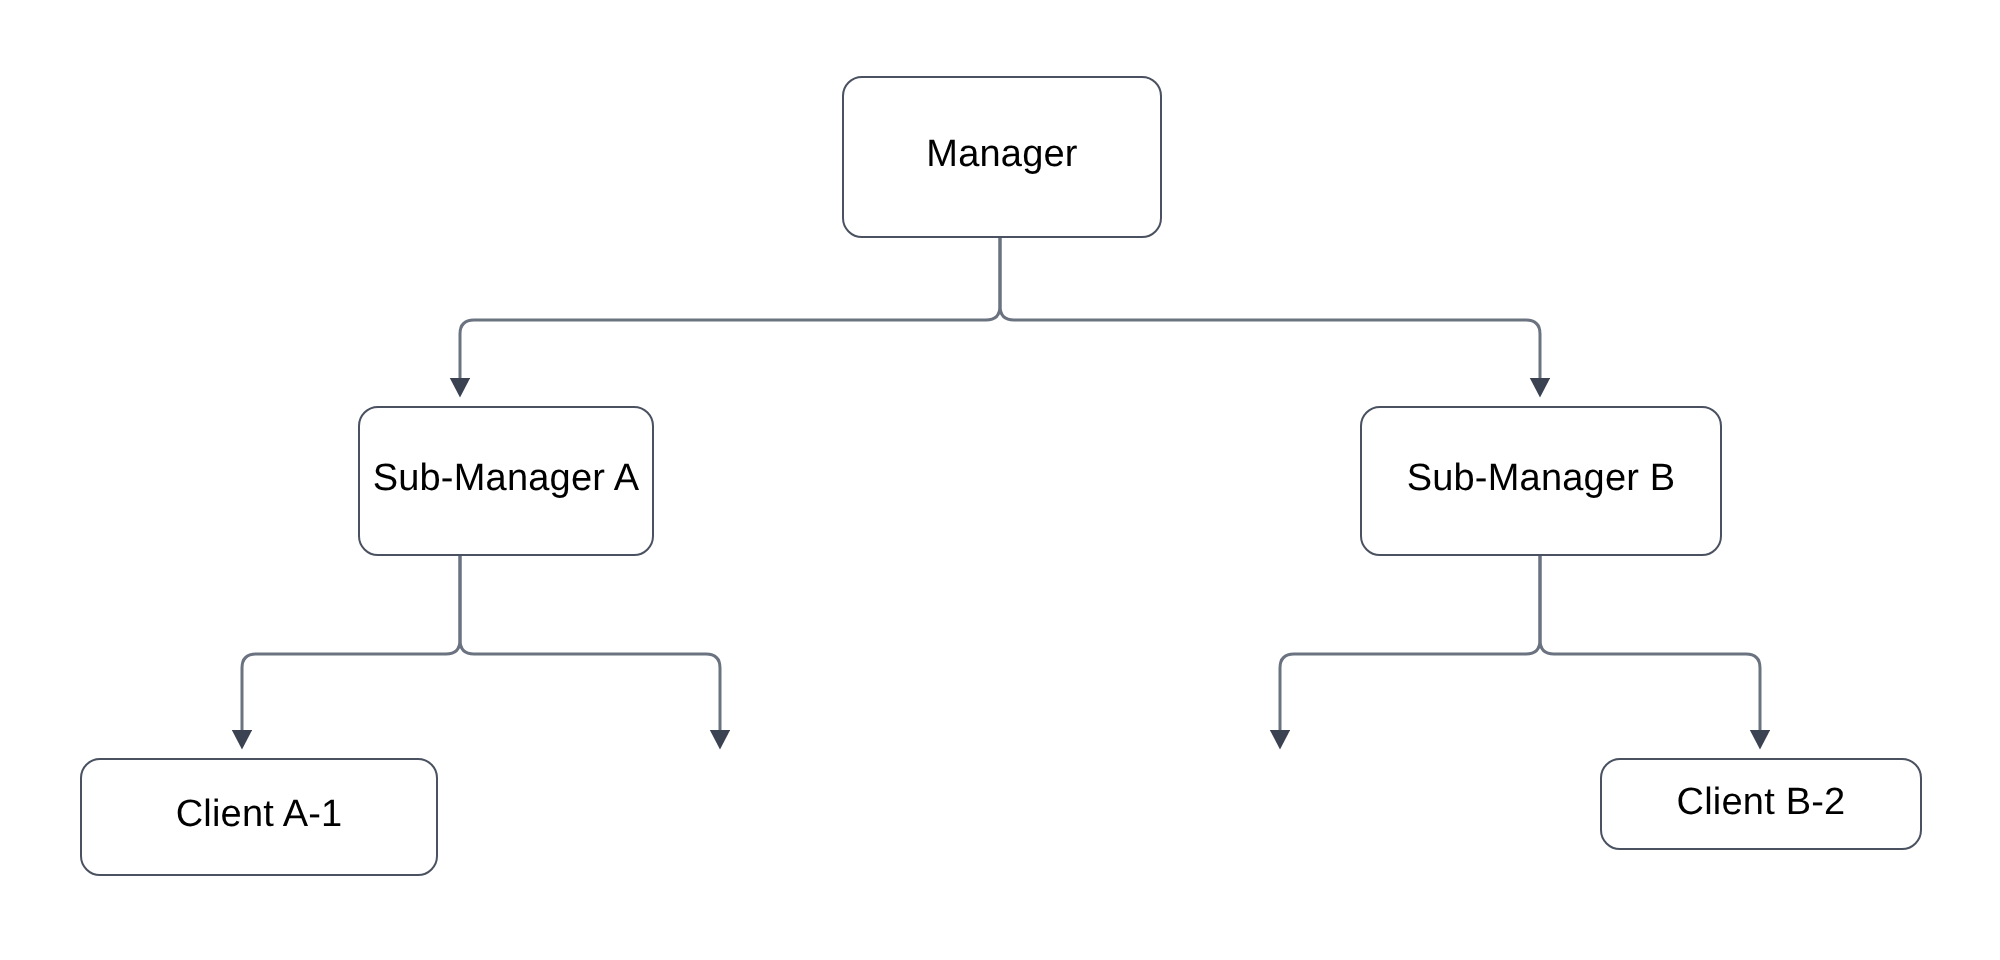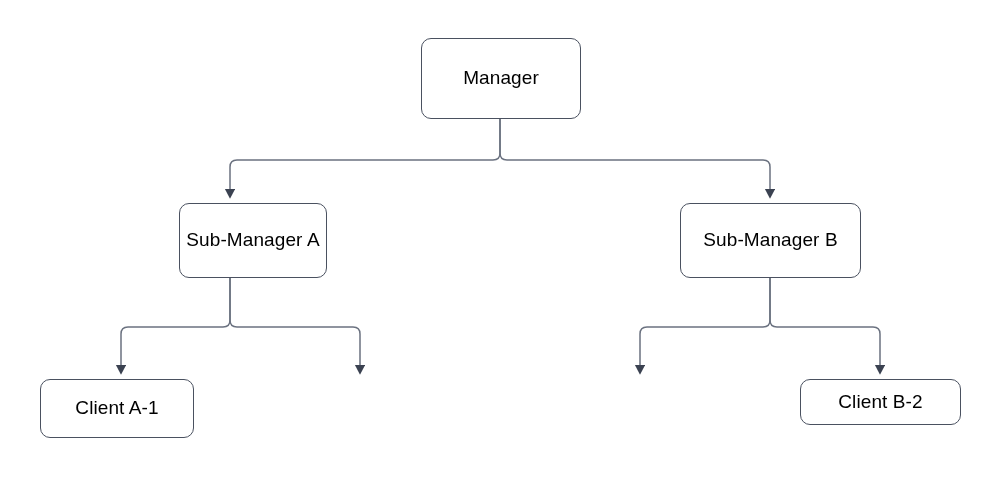--- a/index.html
+++ b/index.html
@@ -47,21 +47,21 @@
     letter-spacing: 0.1px;
     white-space: nowrap;
     text-align: center;
   }
   
   #node-manager { left: 421px; top: 38px; width: 160px; height: 81px; }
   
   #node-sub-manager-a { left: 152px; top: 203px; width: 148px; height: 75px; margin-left: 27px; }
   #node-sub-manager-b { left: 680px; top: 203px; width: 181px; height: 75px; }
   
-  #node-client-a-1 { left: 40px;  top: 379px; width: 154px; height: 59px; }
+  #node-client-a-1 { left: 40px;  top: 379px; width: 179px; height: 59px; }
   #node-client-a-2 { left: 280px; top: 379px; width: 161px; height: 59px; }
   #node-client-b-1 { left: 560px; top: 379px; width: 161px; height: 59px; }
   #node-client-b-2 { left: 800px; top: 379px; width: 161px; height: 46px; }
 </style>
 </head>
 <body>
 
 <div id="diagram-canvas">
 
   <svg id="connector-layer" viewBox="0 0 1000 480" width="1000" height="480" xmlns="http://www.w3.org/2000/svg">

